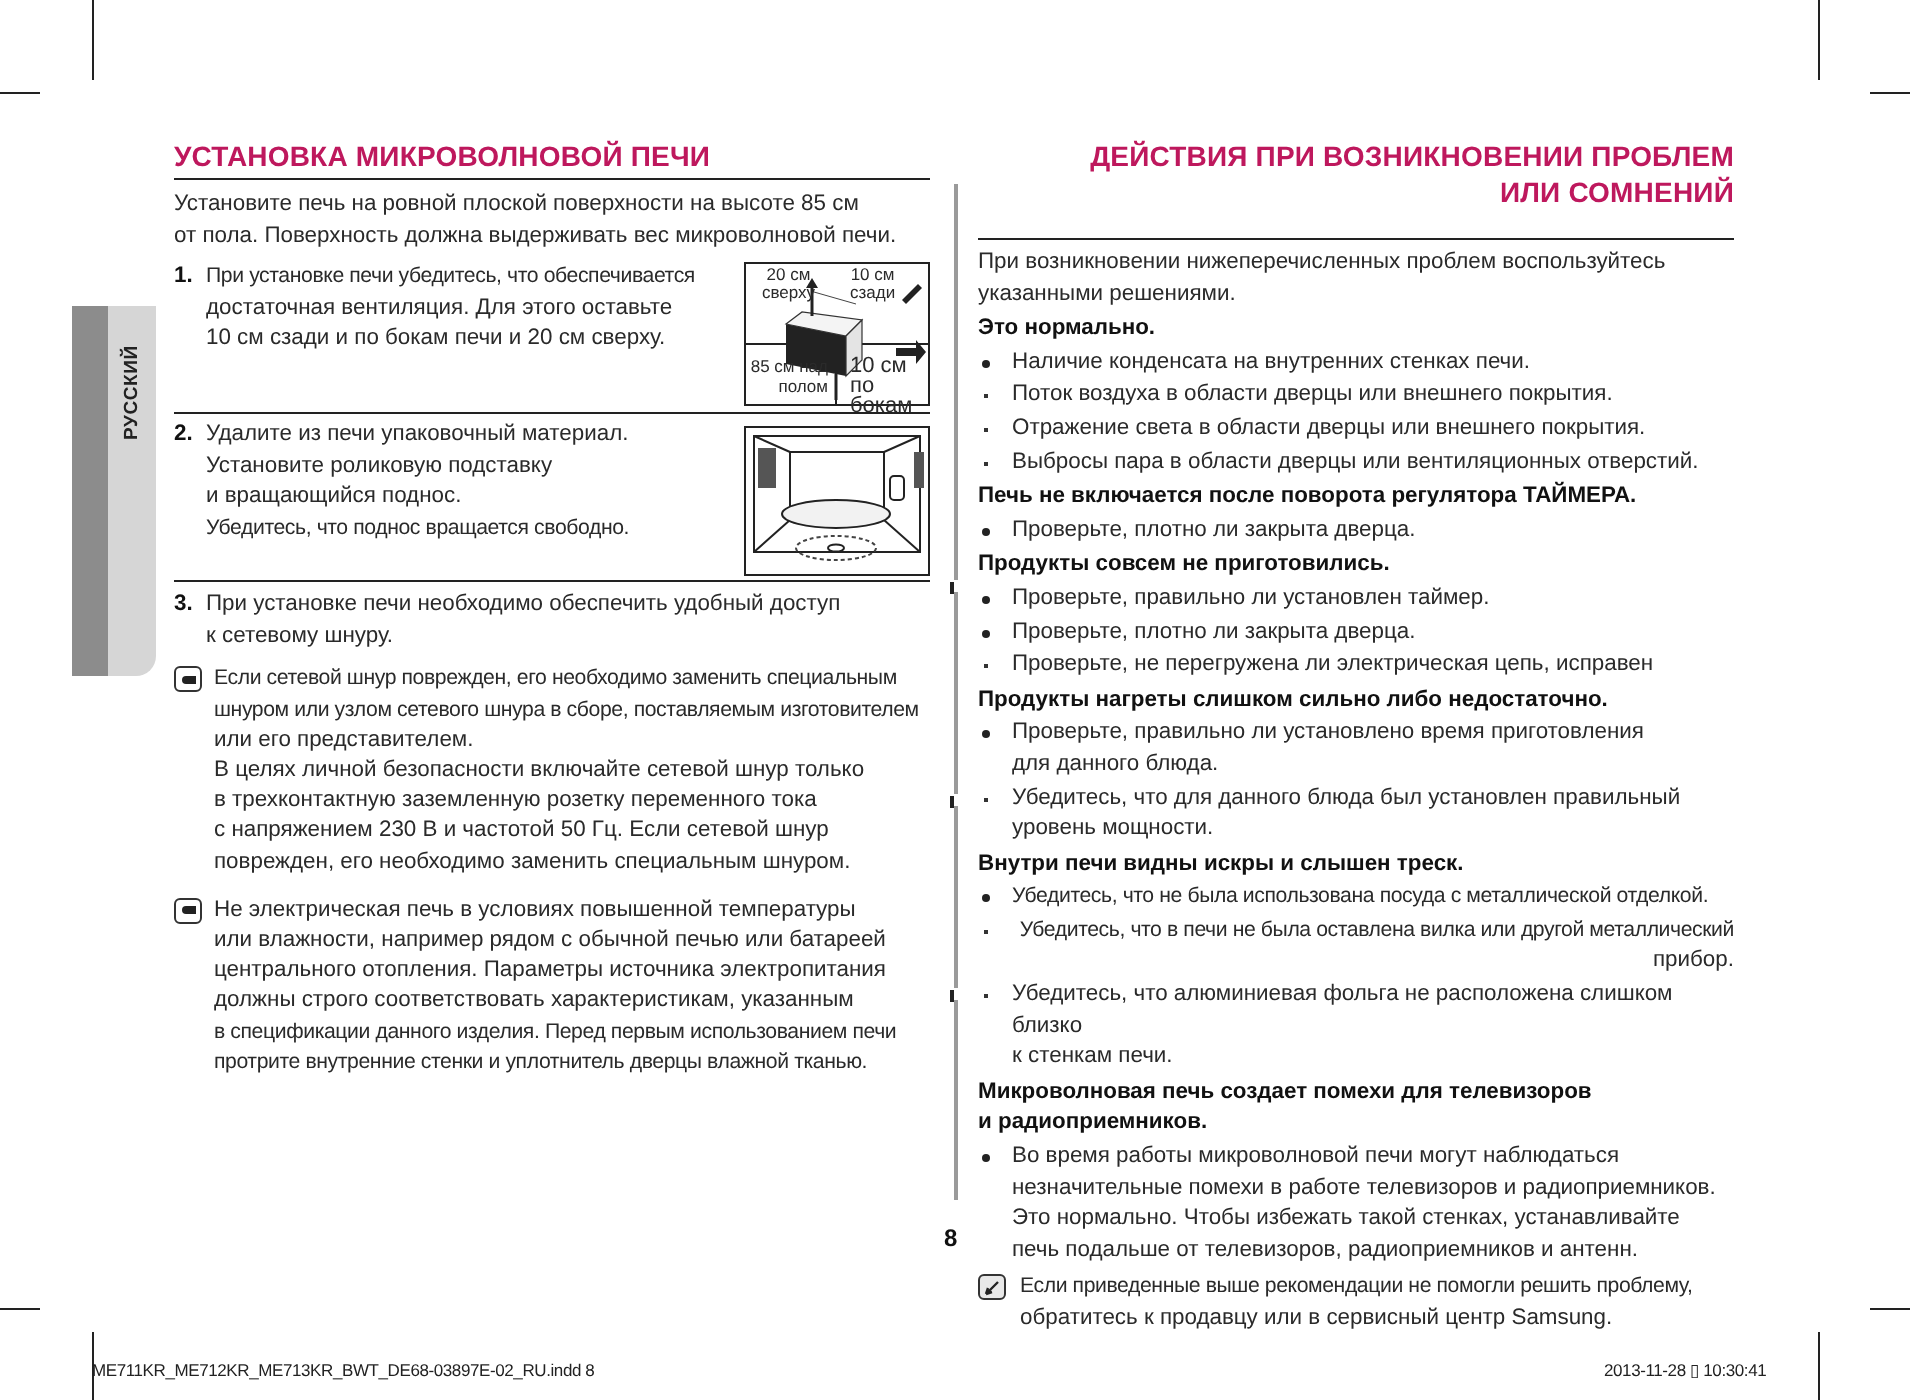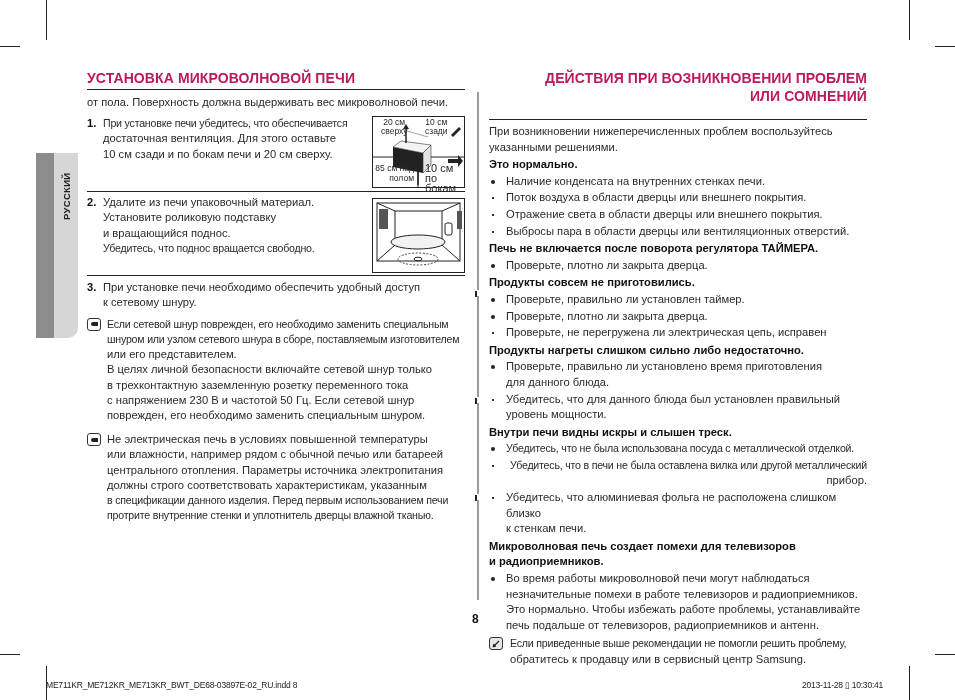--- a/index.html
+++ b/index.html
@@ -66,20 +66,21 @@
 
 <div class="lang-tab">
   <div class="dark"></div>
   <div class="light"></div>
   <div class="label">РУССКИЙ</div>
 </div>
 
 <div class="col-left">
   <h1 class="sec-title">УСТАНОВКА МИКРОВОЛНОВОЙ ПЕЧИ</h1>
   <div class="intro">
+    <div>Установите печь на ровной плоской поверхности на высоте 85 см</div>
     <div>от пола. Поверхность должна выдерживать вес микроволновой печи.</div>
   </div>
 
   <div class="step" style="margin-top:5px;height:75px;">
     <span class="num">1.</span>
     <div class="txt">
       <div class="cond">При установке печи убедитесь, что обеспечивается</div>
       <div>достаточная вентиляция. Для этого оставьте</div>
       <div>10 см сзади и по бокам печи и 20 см сверху.</div>
     </div>
@@ -279,21 +280,21 @@
         </ul>
       </div>
       <div>
         <div class="sub-h">Микроволновая печь создает помехи для телевизоров</div>
         <div class="sub-h" style="margin-top: 0px;">и радиоприемников.</div>
         <ul class="blist">
           <li style="margin-top: 1px;">
             <span class="b big"></span>
             <div>Во время работы микроволновой печи могут наблюдаться</div>
             <div>незначительные помехи в работе телевизоров и радиоприемников.</div>
-            <div>Это нормально. Чтобы избежать работе проблемы, устанавливайте</div>
+            <div>Это нормально. Чтобы избежать такой стенках, устанавливайте</div>
             <div>печь подальше от телевизоров, радиоприемников и антенн.</div>
           </li>
         </ul>
       </div>
     </div>
 
   <div class="note" style="margin-top:3px;padding-left:21px;">
     <div class="ico" style="border-radius:3px;background:#e8e8e8;">
       <svg width="10" height="10" viewBox="0 0 10 10">
           <path d="M2 8 L8 2 M2 8 L3 5 M2 8 L5 7" stroke="#222" stroke-width="1.2" fill="none"></path>

